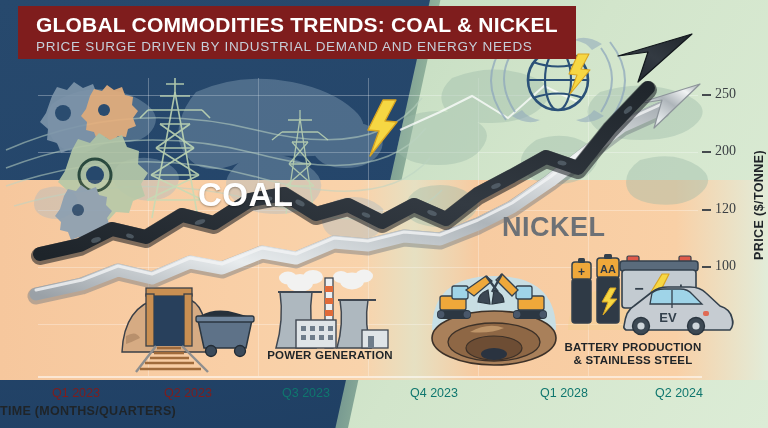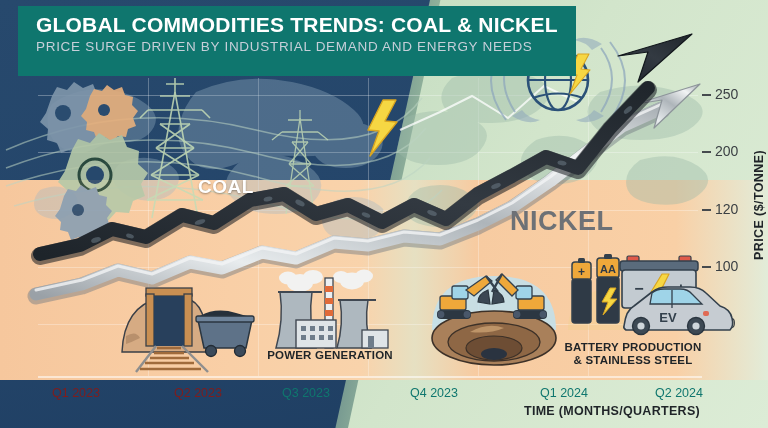--- a/index.html
+++ b/index.html
@@ -28,49 +28,49 @@
     background:linear-gradient(90deg,#f6c79d 0%,#f9cfa6 30%,#f9d3ab 47%,#e6e0c2 54%,#f7cba1 62%,#f9d0a6 88%,#e2ecd9 100%);
   }
 
   
   .grid-line-h { position:absolute; left:38px; width:660px; height:1px; background:rgba(255,255,255,.30); }
   .grid-line-v { position:absolute; top:78px; height:298px; width:1px; background:rgba(255,255,255,.28); }
   .axis-base { position:absolute; left:38px; top:376px; width:664px; height:2px; background:rgba(255,255,255,.55); }
 
   
   .title-band {
-    position:absolute; left:18px; top:6px; padding:7px 18px 22px 18px;
-    background:#0f766e; z-index:40;
+    position:absolute; left:18px; top:6px; padding:7px 18px 5px 18px;
+    background:#7f1d1d; z-index:40;
   }
   .title-main {
     font-size:21px; font-weight:bold; color:#ffffff; letter-spacing:.2px;
     white-space:nowrap; line-height:1.12;
   }
   .title-sub {
     font-size:13.5px; color:#c6cfd9; letter-spacing:.7px; white-space:nowrap;
     margin-top:2px; font-weight:400;
   }
 
   
   .series-label { position:absolute; font-weight:bold; z-index:30; }
-  #coal-label { left:198px; top:176px; font-size:19px; color:#ffffff; letter-spacing:.5px;
+  #coal-label { left:198px; top:176px; font-size:33px; color:#ffffff; letter-spacing:.5px;
      text-shadow:0 1px 2px rgba(0,0,0,.35); }
-  #nickel-label { left:502px; top:206px; font-size:27px; color:#6d7176; letter-spacing:.5px;margin-left:8px; }
-
-  
-  .ytick { position:absolute; font-size:14px; color:#3a3f43; text-align:left; }
+  #nickel-label { left:502px; top:212px; font-size:27px; color:#6d7176; letter-spacing:.5px; }
+
+  
+  .ytick { position:absolute; font-size:14px; color:#3a3f43; text-align:left;font-family:Liberation Serif, serif; }
   .ytickmark { position:absolute; width:9px; height:2px; background:#454a4e; }
   .ylabel {
     position:absolute; right:2px; top:150px; font-size:12.5px; font-weight:bold;
     color:#1f2428; letter-spacing:.4px;
     writing-mode:vertical-rl; transform:rotate(180deg);
   }
   .xtick { position:absolute; top:386px; font-size:12.5px; color:#7f1d1d; white-space:nowrap; }
   .xtick.dark { color:#0f766e; }
-  .xlabel { position:absolute; top:404px; left:0; width:700px; text-align:right;
+  .xlabel { position:absolute; top:404px; left:0; width:700px; text-align:left;
     font-size:12.5px; font-weight:bold; color:#1f2428; letter-spacing:.3px; }
 
   
   .caption { position:absolute; font-weight:bold; color:#1f2428; text-align:center;
      font-size:11.5px; letter-spacing:.2px; line-height:1.15; z-index:25; }
   #cap-power { left:245px; top:349px; width:170px; }
   #cap-battery { left:548px; top:341px; width:170px; }
 
   .lines-svg { position:absolute; left:0; top:0; width:768px; height:428px; z-index:20; }
   .icons-svg { position:absolute; left:0; top:0; width:768px; height:428px; z-index:15; }
@@ -408,24 +408,24 @@
 
   <div class="ytick" style="left:715px; top:86px">250</div>
   <div class="ytick" style="left:715px; top:143px">200</div>
   <div class="ytick" style="left:715px; top:201px">120</div>
   <div class="ytick" style="left:715px; top:258px">100</div>
   <div class="ytick" style="left:720px; top:315px">50</div>
 
   <div class="ylabel">PRICE ($/TONNE)</div>
 
   <div class="xtick" style="left:52px">Q1 2023</div>
-  <div class="xtick" style="left:174px">Q2 2023</div>
+  <div class="xtick" style="left:164px">Q2 2023</div>
   <div class="xtick dark" style="left:282px">Q3 2023</div>
   <div class="xtick dark" style="left:410px">Q4 2023</div>
-  <div class="xtick dark" style="left:540px">Q1 2024</div>
+  <div class="xtick dark" style="left:540px">Q1 2028</div>
   <div class="xtick dark" style="left:655px">Q2 2024</div>
 
   <div class="xlabel">TIME (MONTHS/QUARTERS)</div>
 
   <div class="caption" id="cap-power">POWER GENERATION</div>
   <div class="caption" id="cap-battery">BATTERY PRODUCTION<br>&amp; STAINLESS STEEL</div>
 
 </div>
 
 </body></html>

